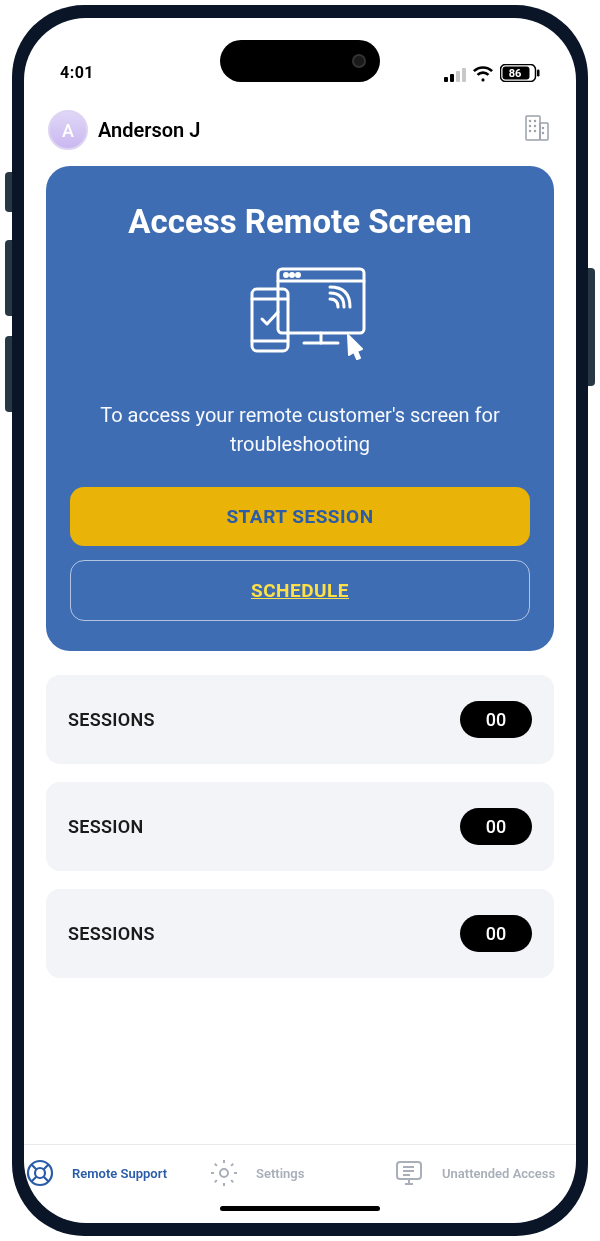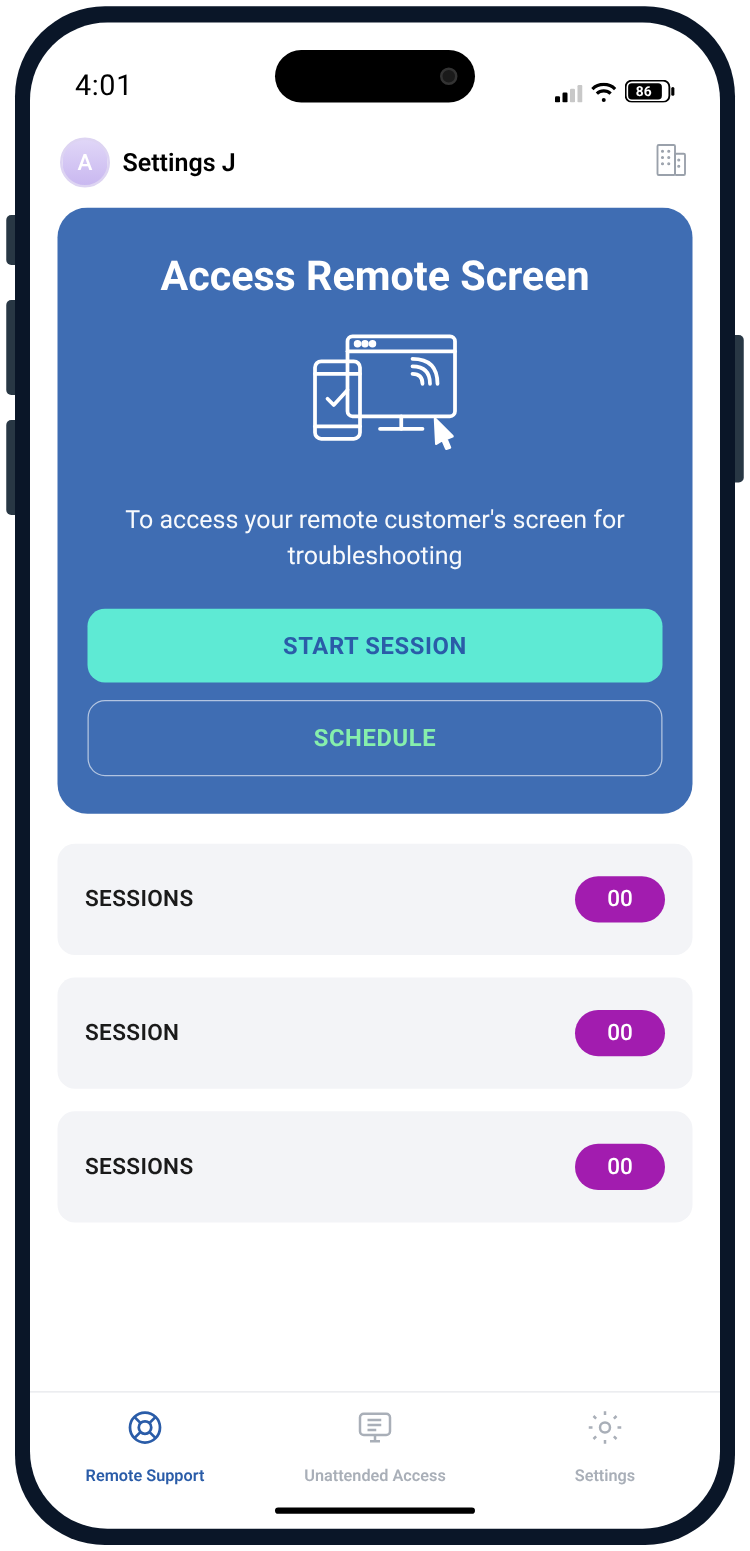--- a/index.html
+++ b/index.html
@@ -8,42 +8,42 @@
     .phone-body { position:absolute; left:12px; top:5px; right:12px; bottom:5px; background:#0a1628; border-radius:72px; }
     .side-btn { position:absolute; background:#283744; }
     .side-btn.l1 { left:5px; top:172px; width:8px; height:40px; border-radius:4px 0 0 4px; }
     .side-btn.l2 { left:5px; top:240px; width:8px; height:76px; border-radius:4px 0 0 4px; }
     .side-btn.l3 { left:5px; top:336px; width:8px; height:76px; border-radius:4px 0 0 4px; }
     .side-btn.r1 { right:5px; top:268px; width:8px; height:118px; border-radius:0 4px 4px 0; }
     .screen { position:absolute; left:24px; top:18px; right:24px; bottom:18px; background:#fff; border-radius:62px; overflow:hidden; display:flex; flex-direction:column; }
     .island { position:absolute; top:22px; left:50%; transform:translateX(-50%); width:160px; height:42px; background:#000; border-radius:22px; display:flex; align-items:center; justify-content:flex-end; padding-right:14px; }
     .island .cam { width:14px; height:14px; border-radius:50%; background:#1a1a1a; border:2px solid #333; }
     .status-bar { height:70px; display:flex; align-items:flex-end; justify-content:space-between; padding:0 36px 6px; }
-    .time { font-size:23px; font-weight:400; letter-spacing:0.5px; }
+    .time { font-size:16px; font-weight:700; letter-spacing:0.5px; }
     .status-right { display:flex; align-items:flex-end; gap:6px; }
     .header { display:flex; align-items:center; padding:22px 24px 16px; gap:10px; }
     .avatar { width:40px; height:40px; border-radius:50%; background:linear-gradient(180deg,#e0d6f7,#c9b8f0); border:2px solid #ddd4f2; display:flex; align-items:center; justify-content:center; color:#fff; font-size:18px; font-weight:500; }
     .user-info { flex:1; }
     .user-name { font-size:20px; font-weight:600; color:#000; line-height:1.2; }
     .user-email { font-size:16px; color:#3a6bb0; }
     .org-icon { color:#9aa1ab; }
     .content { flex:1; padding:0 22px; overflow-y:auto; }
     .hero { background:#3f6db3; border-radius:24px; padding:36px 24px 30px; text-align:center; color:#fff; }
     .hero-title { font-size:33px; font-weight:700; margin-bottom:22px; }
     .hero-ill { display:flex; justify-content:center; margin-bottom:28px; }
     .hero-desc { font-size:20px; line-height:1.45; margin-bottom:28px; opacity:.96; padding:0 4px; }
     .btn { display:block; width:100%; padding:18px; border-radius:14px; font-size:19px; font-weight:700; letter-spacing:0.5px; text-align:center; cursor:pointer; border:none; }
-    .btn-primary { background:#5eead4; color:#2a5ca8; margin-bottom:14px; }
-    .btn-secondary { background:transparent; color:#86efac; border:1.5px solid rgba(255,255,255,.6); }
+    .btn-primary { background:#eab308; color:#2a5ca8; margin-bottom:14px; }
+    .btn-secondary { background:transparent; color:#fde047; border:1.5px solid rgba(255,255,255,.6);text-decoration:underline; }
     .list { margin-top:24px; }
     .list-row { background:#f3f4f7; border-radius:14px; padding:26px 22px; display:flex; align-items:center; justify-content:space-between; margin-bottom:18px; cursor:pointer; }
     .list-label { font-size:18px; font-weight:600; color:#1a1a1a; letter-spacing:0.3px; }
-    .badge { background:#a21caf; color:#fff; font-size:18px; font-weight:500; padding:8px 22px; border-radius:24px; min-width:72px; text-align:center; }
+    .badge { background:#000000; color:#fff; font-size:18px; font-weight:500; padding:8px 22px; border-radius:24px; min-width:72px; text-align:center; }
     .tabbar { border-top:1px solid #e6e8ec; display:flex; padding:12px 0 4px; }
-    .tab { flex:1; display:flex; flex-direction:column; align-items:center; gap:16px; cursor:pointer; }
+    .tab { flex:1; display:flex; flex-direction:row; align-items:center; gap:16px; cursor:pointer; }
     .tab-label { font-size:13px; font-weight:600; }
     .tab.active .tab-label { color:#2a5ca8; }
     .tab:not(.active) .tab-label { color:#a9afb8; }
     .tab.active svg { stroke:#2a5ca8; }
     .tab:not(.active) svg { stroke:#a9afb8; }
     .home-bar { height:30px; display:flex; align-items:center; justify-content:center; }
     .home-indicator { width:160px; height:5px; background:#000; border-radius:3px; }
   </style>
 </head>
 <body>
@@ -79,21 +79,21 @@
             <text x="15" y="13" text-anchor="middle" font-size="11" font-weight="700" fill="#fff" font-family="-apple-system">86</text>
           </svg>
       </div>
     </div>
 
     <div class="header">
       <div class="avatar">
           <span>A</span>
         </div>
       <div class="user-info">
-        <div class="user-name">Settings J</div>
+        <div class="user-name">Anderson J</div>
       </div>
       <div class="org-icon">
         <svg width="30" height="30" viewBox="0 0 30 30" fill="none" stroke="currentColor" stroke-width="1.5">
             <rect x="4" y="3" width="14" height="24" rx="1"></rect>
             <rect x="18" y="10" width="8" height="17" rx="1"></rect>
             <circle cx="8" cy="8" r="0.5" fill="currentColor"></circle>
             <circle cx="13" cy="8" r="0.5" fill="currentColor"></circle>
             <circle cx="8" cy="13" r="0.5" fill="currentColor"></circle>
             <circle cx="13" cy="13" r="0.5" fill="currentColor"></circle>
             <circle cx="8" cy="18" r="0.5" fill="currentColor"></circle>
@@ -151,36 +151,36 @@
             <circle cx="16" cy="16" r="12"></circle>
             <circle cx="16" cy="16" r="5"></circle>
             <line x1="7.5" y1="7.5" x2="12.5" y2="12.5"></line>
             <line x1="24.5" y1="7.5" x2="19.5" y2="12.5"></line>
             <line x1="7.5" y1="24.5" x2="12.5" y2="19.5"></line>
             <line x1="24.5" y1="24.5" x2="19.5" y2="19.5"></line>
           </svg>
         <div class="tab-label">Remote Support</div>
       </div>
       <div class="tab">
+        <svg width="32" height="32" viewBox="0 0 32 32" fill="none" stroke-width="2">
+            <circle cx="16" cy="16" r="4"></circle>
+            <path d="M16 3v3M16 26v3M29 16h-3M6 16H3M25.2 6.8l-2.1 2.1M8.9 23.1l-2.1 2.1M25.2 25.2l-2.1-2.1M8.9 8.9L6.8 6.8"></path>
+          </svg>
+        <div class="tab-label">Settings</div>
+      </div>
+      <div class="tab">
         <svg width="34" height="32" viewBox="0 0 34 32" fill="none" stroke-width="2">
             <rect x="5" y="5" width="24" height="17" rx="3"></rect>
             <line x1="13" y1="27" x2="21" y2="27"></line>
             <line x1="17" y1="22" x2="17" y2="27"></line>
             <line x1="11" y1="10" x2="22" y2="10"></line>
             <line x1="11" y1="14" x2="22" y2="14"></line>
             <line x1="11" y1="18" x2="18" y2="18"></line>
           </svg>
         <div class="tab-label">Unattended Access</div>
       </div>
-      <div class="tab">
-        <svg width="32" height="32" viewBox="0 0 32 32" fill="none" stroke-width="2">
-            <circle cx="16" cy="16" r="4"></circle>
-            <path d="M16 3v3M16 26v3M29 16h-3M6 16H3M25.2 6.8l-2.1 2.1M8.9 23.1l-2.1 2.1M25.2 25.2l-2.1-2.1M8.9 8.9L6.8 6.8"></path>
-          </svg>
-        <div class="tab-label">Settings</div>
-      </div>
     </div>
 
     <div class="home-bar">
       <div class="home-indicator"></div>
     </div>
   </div>
 </div>
 
 </body></html>

